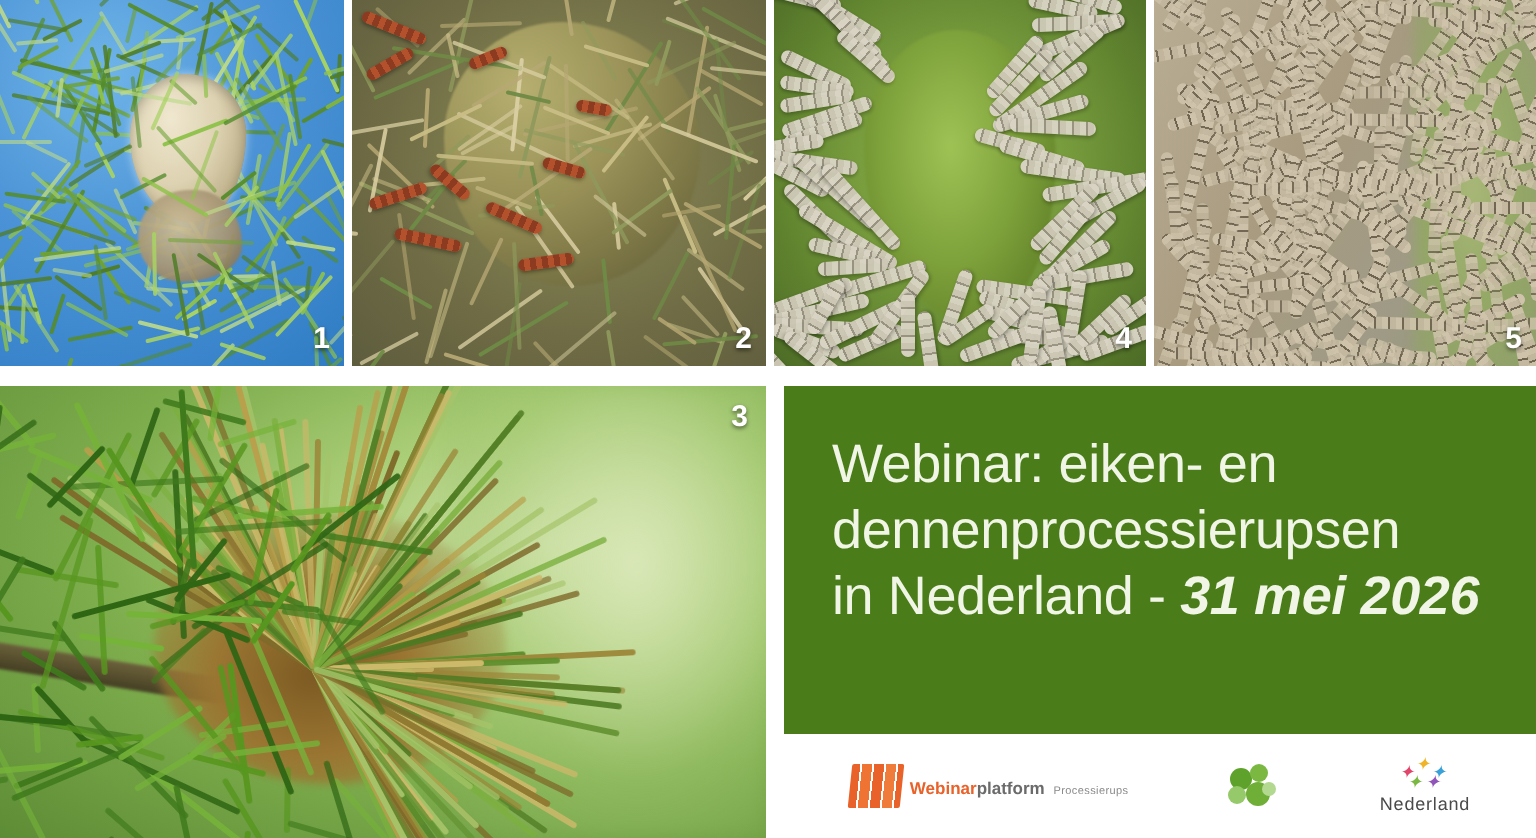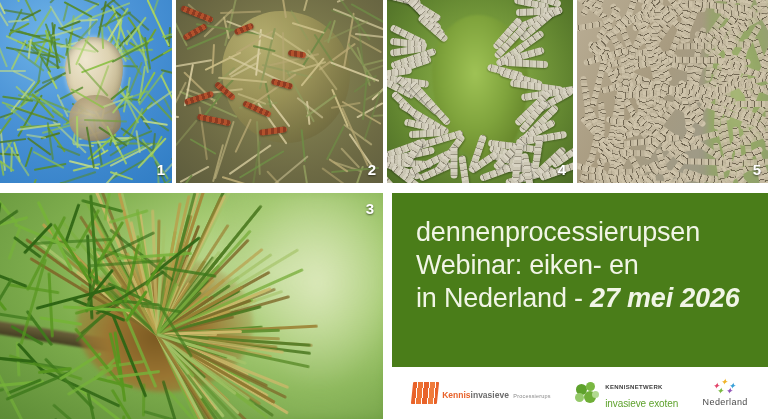--- a/index.html
+++ b/index.html
@@ -1184,47 +1184,43 @@
         <span class="nd3" style="left:29.5%;top:76.4%;width:53px;background:#76b339;transform:rotate(149deg);opacity:0.75;"></span>
         <span class="nd3" style="left:13.6%;top:12.9%;width:41px;background:#2f6614;transform:rotate(133deg);opacity:0.98;"></span>
         <span class="nd3" style="left:26.9%;top:53.2%;width:38px;background:#3f7a1c;transform:rotate(135deg);opacity:0.62;"></span>
         <span class="nd3" style="left:43.1%;top:27.5%;width:35px;background:#58971f;transform:rotate(123deg);opacity:0.92;"></span>
       </div>
     <span class="num tr">3</span>
   </div>
 
   <div id="greenblock">
     <div id="title">
+      <div>Webinar: eiken- en</div>
       <div>dennenprocessierupsen</div>
-      <div>Webinar: eiken- en</div>
-      <div><span>in Nederland - </span><span class="date">27 mei 2026</span></div>
+      <div><span>in Nederland - </span><span class="date">31 mei 2026</span></div>
     </div>
   </div>
 
   <div id="logobar">
 
     <div class="logo">
       <span class="kp-mark"></span>
       <span class="kp-txt">
-        <span class="l1"><b>Kennis</b><span>invasieve</span></span>
+        <span class="l1"><b>Webinar</b><span>platform</span></span>
         <span class="l2">Processierups</span>
       </span>
     </div>
 
     <div class="logo">
       <span class="kn-mark">
         <i style="left:1px;  top:2px;  width:11px; height:11px;"></i>
         <i style="left:11px; top:0px;  width:9px;  height:9px;  background:#7ab842;"></i>
         <i style="left:9px;  top:9px;  width:12px; height:12px; background:#6fae37;"></i>
         <i style="left:0px;  top:11px; width:9px;  height:9px;  background:#95c96a;"></i>
         <i style="left:17px; top:9px;  width:7px;  height:7px;  background:#b2d98f;"></i>
-      </span>
-      <span class="kn-txt">
-        <span class="l1">KENNISNETWERK</span><br>
-        <span class="l2">invasieve exoten</span>
       </span>
     </div>
 
     <div class="sw">
       <span class="sw-mark">
         <i style="left:10px; top:-1px; color:#f0b429;">✦</i>
         <i style="left:2px;  top:3px;  color:#e2456b;">✦</i>
         <i style="left:18px; top:3px;  color:#3aa0d8;">✦</i>
         <i style="left:6px;  top:8px;  color:#7ab842;">✦</i>
         <i style="left:15px; top:8px;  color:#9154b8;">✦</i>

